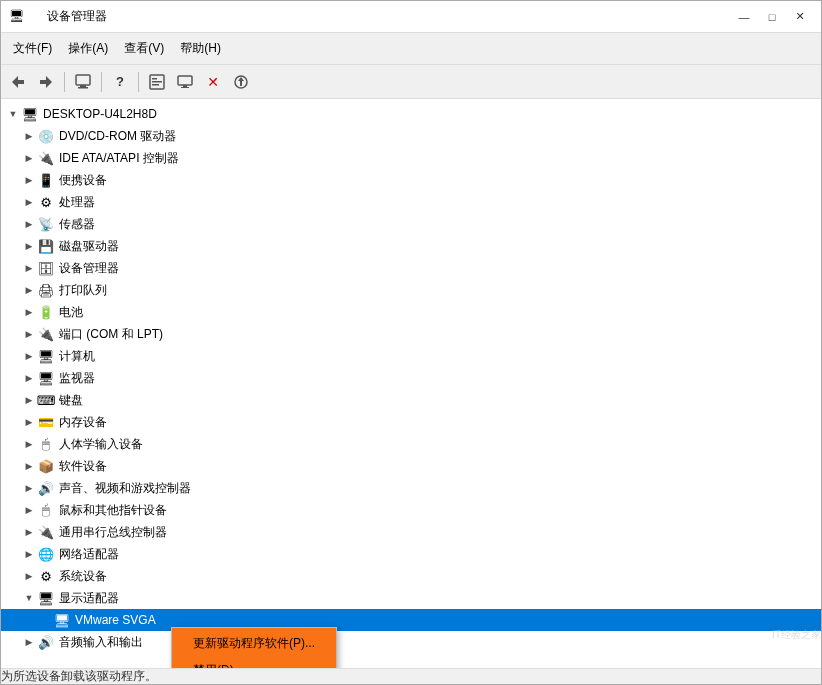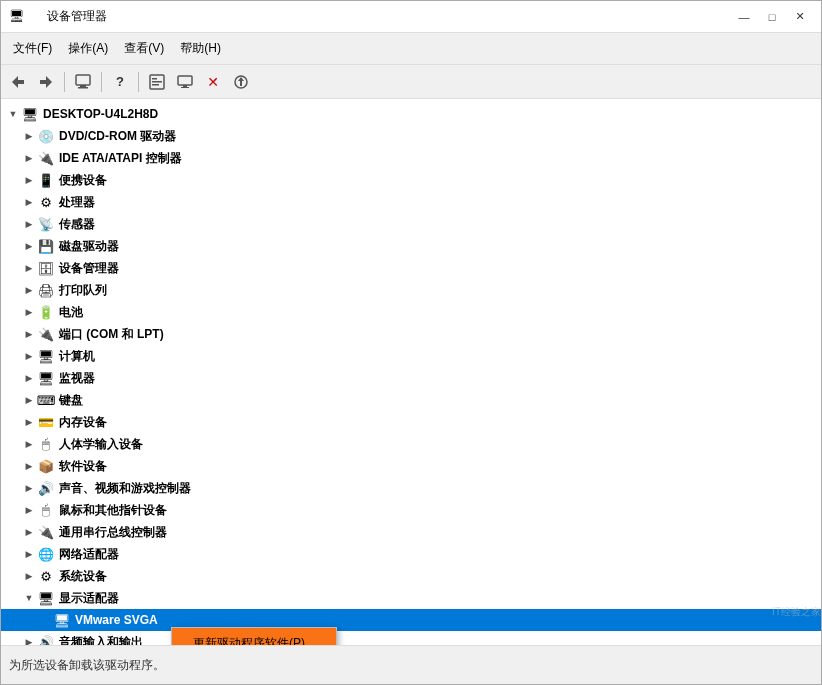--- a/index.html
+++ b/index.html
@@ -132,31 +132,30 @@
       width: 18px;
       height: 16px;
       display: flex;
       align-items: center;
       justify-content: center;
       margin-right: 4px;
       font-size: 13px;
     }
     .item-label {
       font-size: 12px;
-      font-weight: bold;
     }
     .indent-1 { padding-left: 20px; }
     .indent-2 { padding-left: 36px; }
     .status-bar {
-      height: 39px;
+      height: 16px;
       background: #f0f0f0;
       border-top: 1px solid #ddd;
       display: flex;
       align-items: center;
-      padding: 0 8px;
+      padding: 0 0;
       font-size: 12px;
       color: #333;
     }
     
     .context-menu {
       position: absolute;
       background: #f97316;
       border: 1px solid #bbb;
       box-shadow: 2px 2px 6px rgba(0,0,0,0.3);
       z-index: 100;

